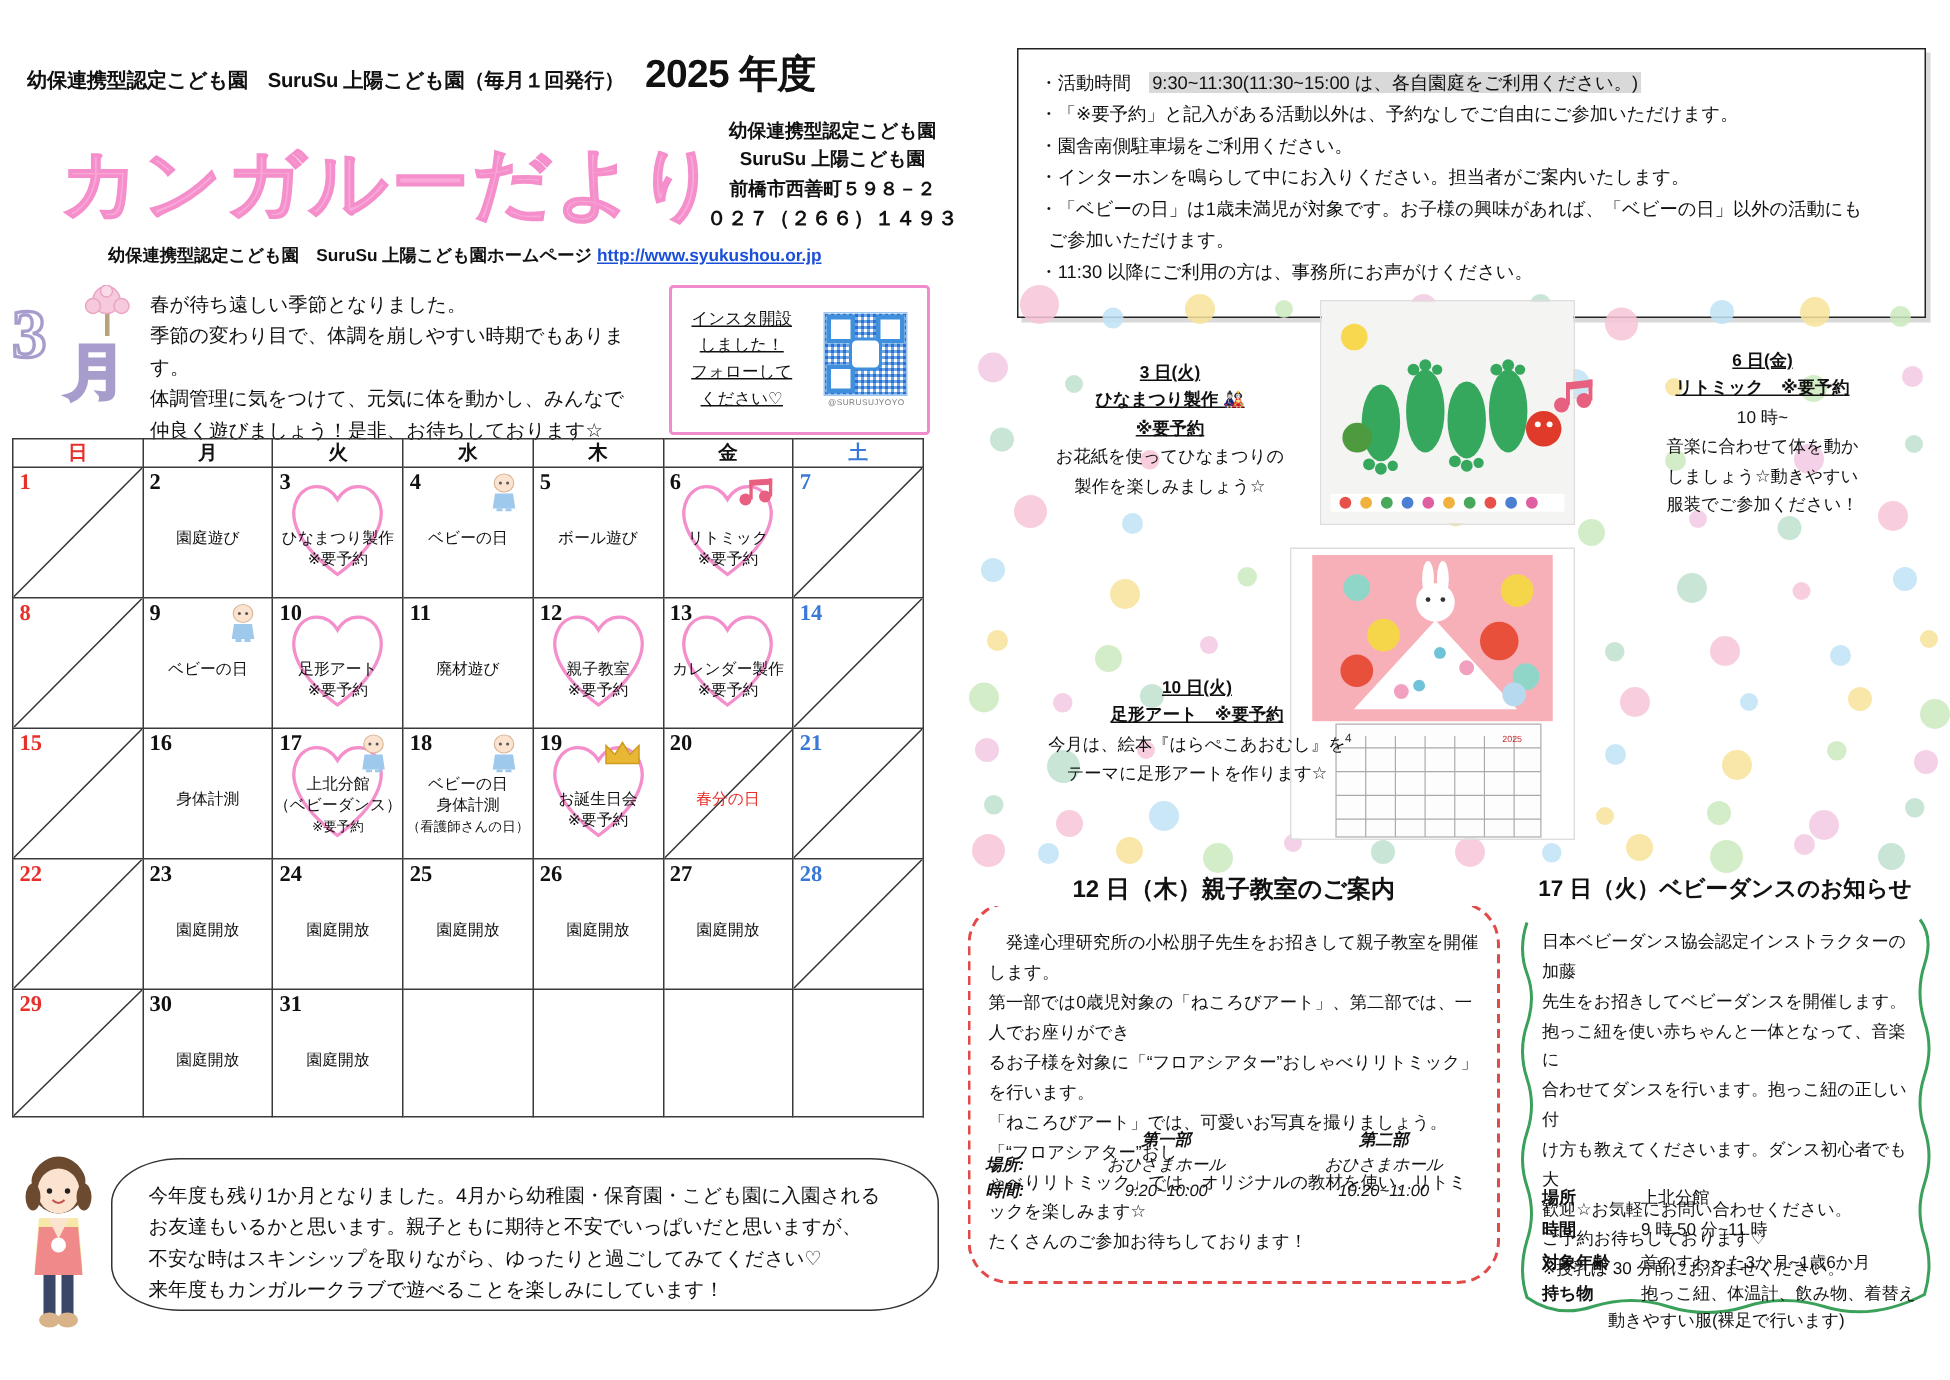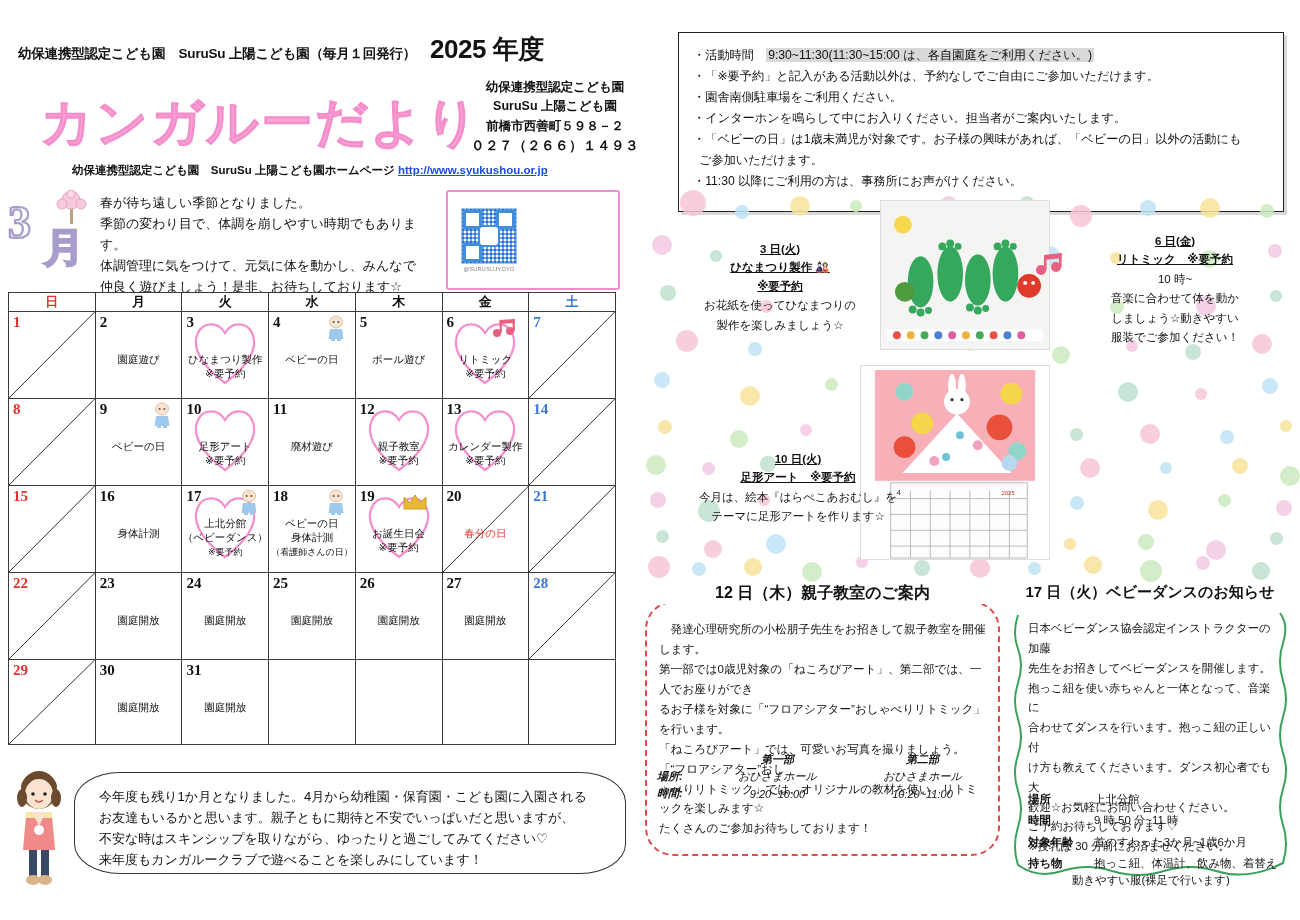--- a/index.html
+++ b/index.html
@@ -277,20 +277,26 @@
     </div>
 
     <div class="intro">
       <div>春が待ち遠しい季節となりました。</div>
       <div>季節の変わり目で、体調を崩しやすい時期でもあります。</div>
       <div>体調管理に気をつけて、元気に体を動かし、みんなで</div>
       <div>仲良く遊びましょう！是非、お待ちしております☆</div>
     </div>
 
     <div class="insta">
+      <div class="txt">
+        <div>インスタ開設</div>
+        <div>しました！</div>
+        <div>フォローして</div>
+        <div>ください♡</div>
+      </div>
       <div class="qr-wrap">
         <div class="qr">
           <span class="eye tl"></span>
             <span class="eye tr"></span>
             <span class="eye bl"></span>
         </div>
         <div class="handle">@SURUSUJYOYO</div>
       </div>
     </div>
 

